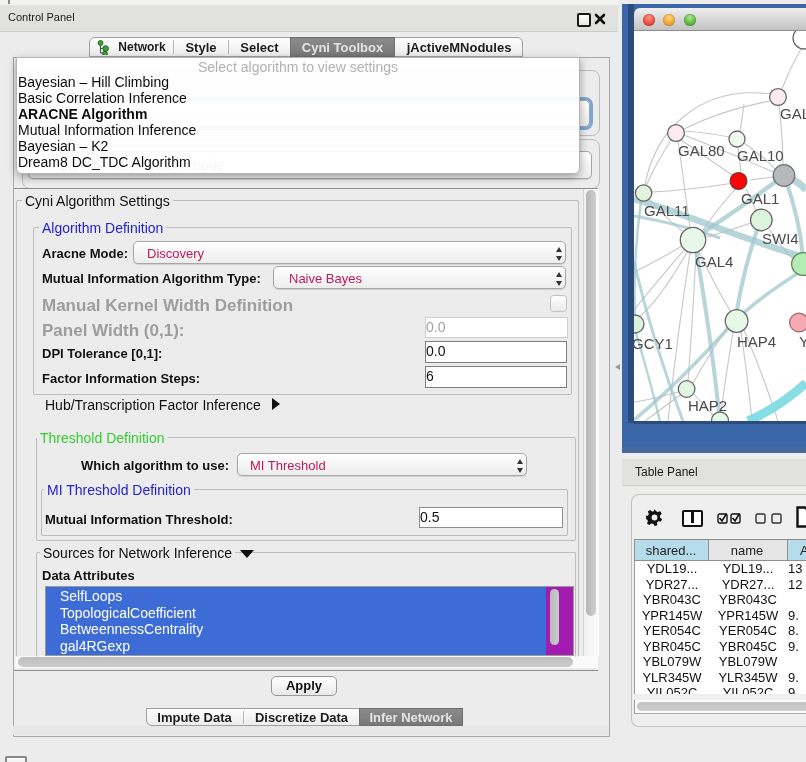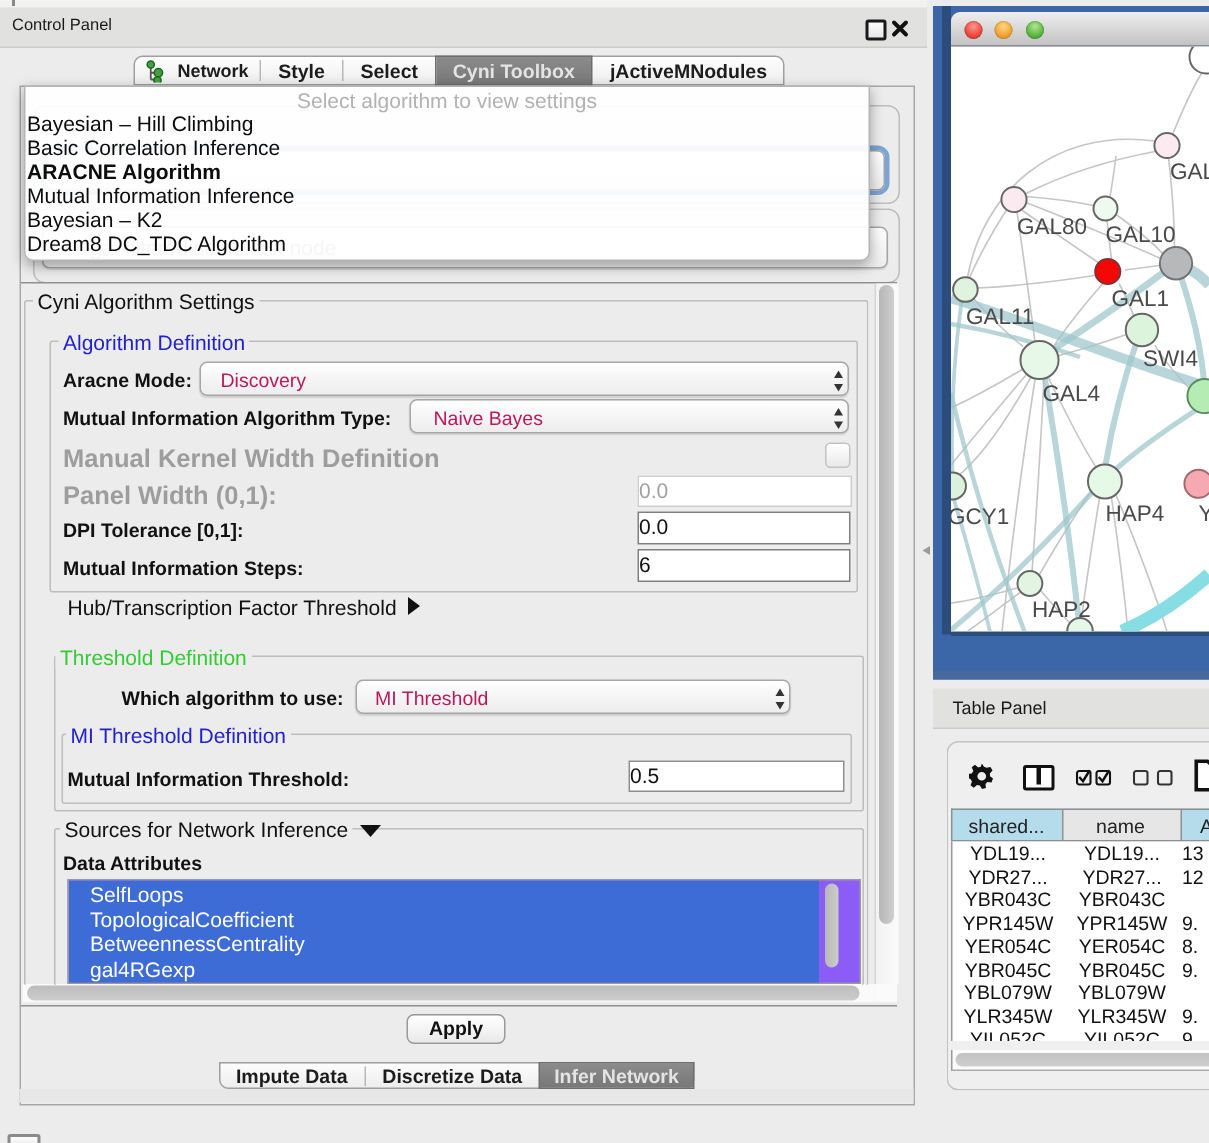--- a/index.html
+++ b/index.html
@@ -74,44 +74,44 @@
 <div class="a combo" style="left:273px;top:266px;width:293px;height:23px;box-sizing:border-box"></div>
 <div class="a cartxt" style="left:289px;top:271px">Naive Bayes</div>
 <div class="arr" style="left:556px;top:272px;border-left:3.5px solid transparent;border-right:3.5px solid transparent;border-bottom:5px solid #333"></div>
 <div class="arr" style="left:556px;top:281px;border-left:3.5px solid transparent;border-right:3.5px solid transparent;border-top:5px solid #333"></div>
 <div class="a glbl" style="left:42px;top:296px">Manual Kernel Width Definition</div>
 <div class="a" style="left:550px;top:295px;width:15px;height:15px;border:1px solid #c2c2c2;border-radius:3.5px;background:linear-gradient(#ffffff,#e9e9e9)"></div>
 <div class="a glbl" style="left:42px;top:321px">Panel Width (0,1):</div>
 <div class="a fld" style="left:425px;top:317px;width:137px;height:18px;border:1px solid #cdcdcd;color:#a2a2a2;padding:1px 4px 0 0">0.0</div>
 <div class="a lbl" style="left:42px;top:346px">DPI Tolerance [0,1]:</div>
 <div class="a fld" style="left:425px;top:341px;width:136px;height:19px;border:1.5px solid #7e7e7e;padding:1px 4px 0 0">0.0</div>
-<div class="a lbl" style="left:42px;top:371px">Mutual Information Steps:</div>
+<div class="a lbl" style="left:42px;top:371px">Factor Information Steps:</div>
 <div class="a fld" style="left:425px;top:366px;width:136px;height:19px;border:1.5px solid #7e7e7e;padding:1px 4px 0 0">6</div>
 
-<div class="a" style="left:45px;top:397px;font-size:14px;color:#111">Hub/Transcription Factor Threshold</div>
+<div class="a" style="left:45px;top:397px;font-size:14px;color:#111">Hub/Transcription Factor Inference</div>
 <div class="arr" style="left:272px;top:398px;border-top:6px solid transparent;border-bottom:6px solid transparent;border-left:8px solid #111"></div>
 
 <div class="a grp" style="left:36px;top:437px;width:538px;height:102px"></div>
 <div class="a gt" style="left:37px;top:430px;color:#33cc33">Threshold Definition</div>
 <div class="a lbl" style="left:81px;top:458px">Which algorithm to use:</div>
 <div class="a combo" style="left:237px;top:453px;width:290px;height:23px;box-sizing:border-box"></div>
 <div class="a cartxt" style="left:250px;top:458px">MI Threshold</div>
 <div class="arr" style="left:517px;top:459px;border-left:3.5px solid transparent;border-right:3.5px solid transparent;border-bottom:5px solid #333"></div>
 <div class="arr" style="left:517px;top:468px;border-left:3.5px solid transparent;border-right:3.5px solid transparent;border-top:5px solid #333"></div>
 <div class="a grp" style="left:41px;top:489px;width:525px;height:45px"></div>
 <div class="a gt" style="left:44px;top:482px;color:#2222cc">MI Threshold Definition</div>
 <div class="a lbl" style="left:45px;top:512px">Mutual Information Threshold:</div>
 <div class="a fld" style="left:419px;top:507px;width:138px;height:18px;border:1px solid #8d8d8d;padding:1px 4px 0 0">0.5</div>
 
 <div class="a grp" style="left:36px;top:552px;width:538px;height:104px;border-bottom:none"></div>
 <div class="a gt" style="left:40px;top:545px">Sources for Network Inference</div>
 <div class="arr" style="left:240px;top:550px;border-left:7px solid transparent;border-right:7px solid transparent;border-top:8px solid #111"></div>
 <div class="a lbl" style="left:42px;top:568px">Data Attributes</div>
 
-<div class="a" style="left:45px;top:586px;width:527px;height:68px;border:1px solid #9a9a9a;background:#8b5cf6;overflow:hidden">
+<div class="a" style="left:45px;top:586px;width:527px;height:68px;border:1px solid #9a9a9a;background:#a21caf;overflow:hidden">
  <div style="position:absolute;left:0;top:0;width:500px;height:80px;background:#3d6cd7;color:#fff;font-size:14px;line-height:16.5px;padding:1px 0 0 14px;box-sizing:border-box">SelfLoops<br>TopologicalCoefficient<br>BetweennessCentrality<br>gal4RGexp</div>
  <div style="position:absolute;left:504px;top:2px;width:9px;height:56px;background:linear-gradient(to right,#b8b8b8,#cccccc);border-radius:5px"></div>
 </div>
 
 <div class="a" style="left:16px;top:57px;width:564px;height:117px;background:rgba(255,255,255,0.93);border:1px solid #b5b5b5;border-radius:0 0 6px 6px;box-shadow:0 3px 9px rgba(0,0,0,0.35);box-sizing:border-box"></div>
 <div class="a" style="left:16px;top:59px;width:564px;text-align:center;font-size:14px;color:#b2b2b2">Select algorithm to view settings</div>
 <div class="a" style="left:18px;top:74px;font-size:14px;color:#0c0c0c;line-height:16px;white-space:nowrap">Bayesian – Hill Climbing<br>Basic Correlation Inference<br><b>ARACNE Algorithm</b><br>Mutual Information Inference<br>Bayesian – K2<br>Dream8 DC_TDC Algorithm</div>
 
 <div class="a" style="left:271px;top:676px;width:64px;height:17px;background:linear-gradient(#ffffff,#f2f2f2 60%,#e8e8e8);border:1px solid #999;border-radius:5px;text-align:center;font-size:13px;font-weight:bold;color:#111;padding-top:1px">Apply</div>
 

